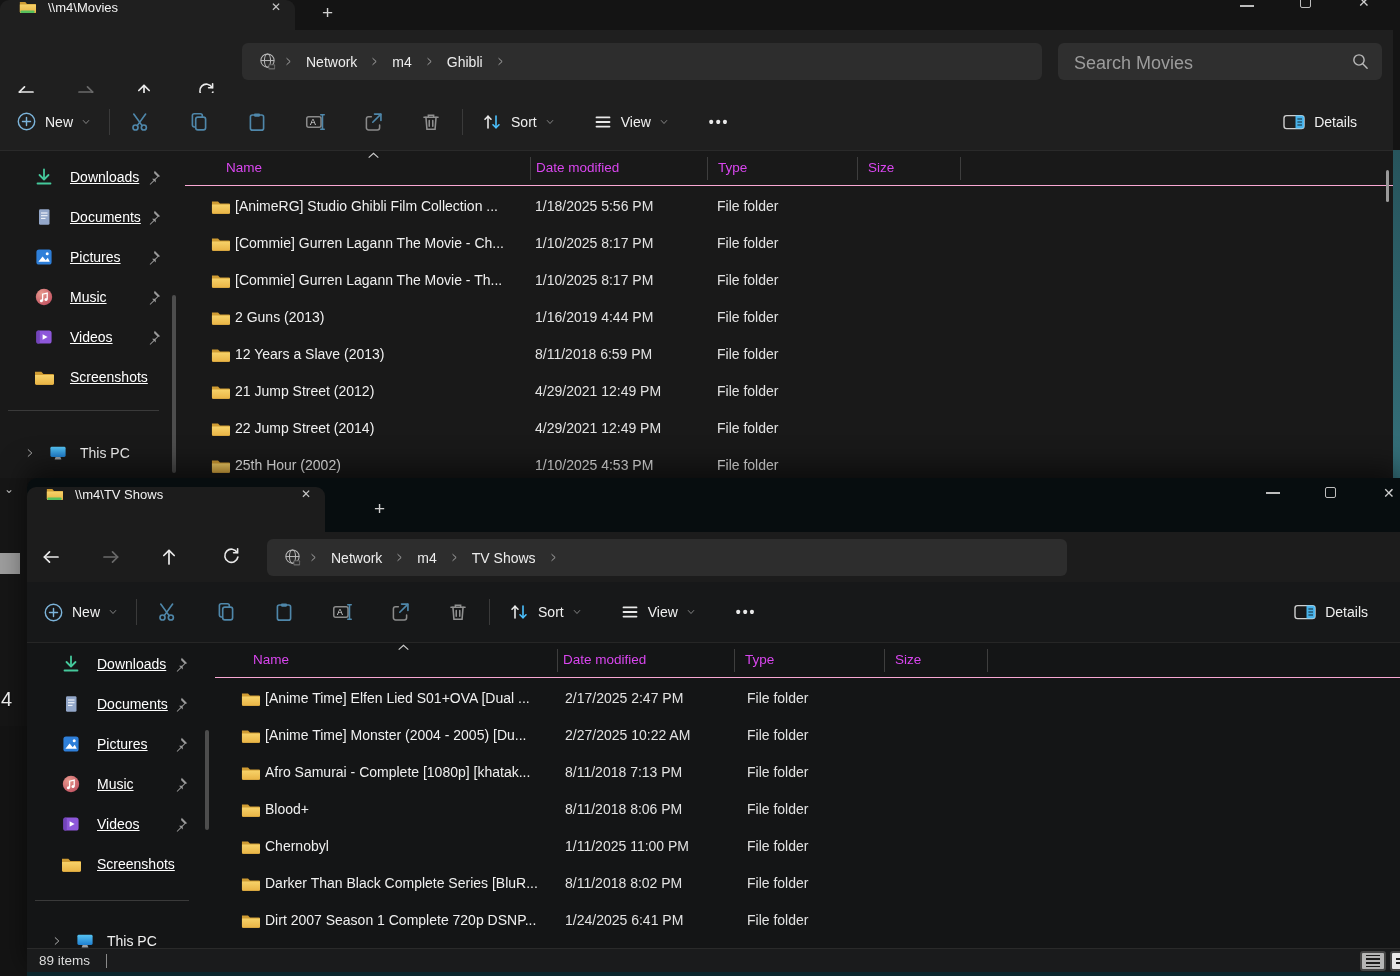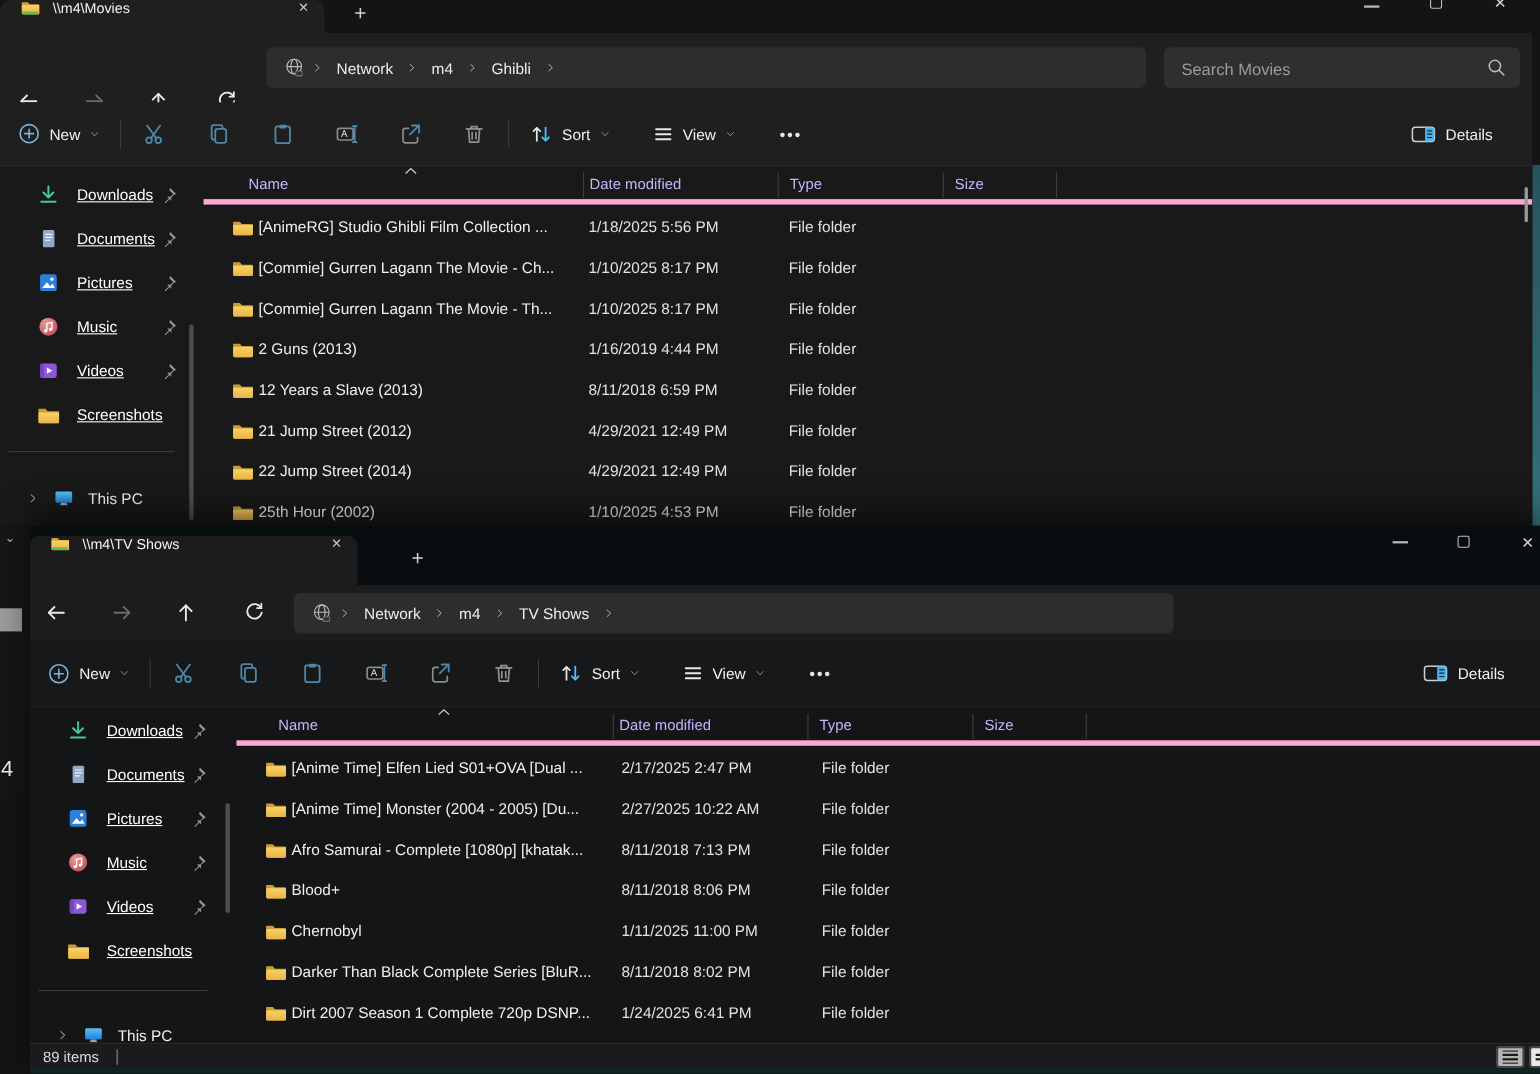--- a/index.html
+++ b/index.html
@@ -56,21 +56,21 @@
   .addrfield { position:absolute; background:#2d2d2d; border-radius:6px; display:flex;
     align-items:center; font-size:14px; color:#ededed; }
   #win-movies .addrfield { left:242px; top:13px; width:800px; height:37px; }
   #win-tv .addrfield { left:240px; top:7px; width:800px; height:37px; }
   .addrfield .crumb { margin:0 6px; white-space:nowrap; }
   .addrfield .cv { margin:0 6px; }
   .searchfield { position:absolute; background:#2f2f2f; border-radius:6px; }
   #win-movies .searchfield { left:1058px; top:13px; width:324px; height:37px; }
   #win-tv .searchfield { left:1056px; top:7px; width:317px; height:37px; }
   .searchfield input { width:100%; height:100%; background:transparent; border:0; outline:none;
-    color:#e8e8e8; font-size:15px; padding:4px 36px 0 16px; font-family:inherit; }
+    color:#e8e8e8; font-size:18px; padding:4px 36px 0 16px; font-family:inherit; }
   .searchfield input::placeholder { color:#9c9c9c; }
   .searchfield .sic { position:absolute; right:12px; top:9px; }
 
   
   .toolbar { position:absolute; left:0; right:0; display:flex; align-items:center; }
   #win-movies .toolbar { top:93px; height:58px; background:#1f1f1f; border-bottom:1px solid #2a2a2a; }
   #win-tv .toolbar { top:104px; height:61px; background:#171819; border-bottom:1px solid #262626; }
   .tbtn { display:flex; align-items:center; gap:8px; font-size:14px; color:#f0f0f0; padding:6px 8px; border-radius:4px; }
   .tsep { width:1px; height:26px; background:#3a3a3a; margin:0 10px; }
   .icbtn { padding:6px 10px; }
@@ -93,21 +93,21 @@
   .thispc { position:absolute; left:16px; width:100%; height:40px; display:flex; align-items:center; font-size:14px; }
   .thispc .exch { margin-left:8px; color:#c0c0c0; font-size:11px; }
   .thispc .sic { margin-left:12px; }
   .thispc .slabel { margin-left:12px; }
   .sscroll { position:absolute; width:4px; border-radius:2px; background:#4d4d4d; }
 
   
   .filelist { position:absolute; top:0; right:0; bottom:0; }
   #win-movies .filelist { left:185px; }
   #win-tv .filelist { left:188px; }
-  .lheader { position:absolute; left:0; right:0; top:0; height:35px; border-bottom:5px solid #f9a8d4; font-size:13.5px; color:#c4b5fd; }
+  .lheader { position:absolute; left:0; right:0; top:0; height:35px; border-bottom:1px solid #f9a8d4; font-size:13.5px; color:#d946ef; }
   .hcell { position:absolute; top:9px; }
   .hsep { position:absolute; top:6px; width:1px; height:23px; background:#3e3e3e; }
   .hcaret { position:absolute; top:1px; }
   .rows { position:absolute; left:0; right:0; top:38px; }
   .frow { position:relative; height:37px; font-size:14px; }
   .frow .fico { position:absolute; left:26px; top:10px; }
   .frow .c-name { position:absolute; left:50px; top:9px; color:#f0f0f0; white-space:nowrap; }
   .frow .c-date { position:absolute; left:350px; top:9px; color:#e2e2e2; white-space:nowrap; }
   .frow .c-type { position:absolute; left:532px; top:9px; color:#e2e2e2; white-space:nowrap; }
   .frow .c-size { position:absolute; left:682px; top:9px; color:#e2e2e2; }

